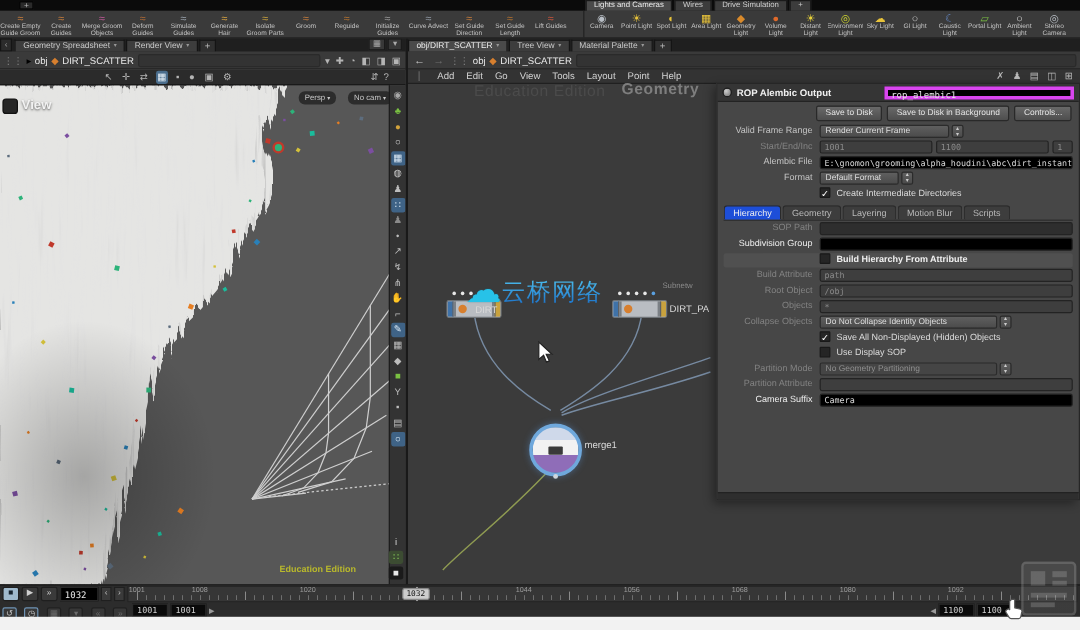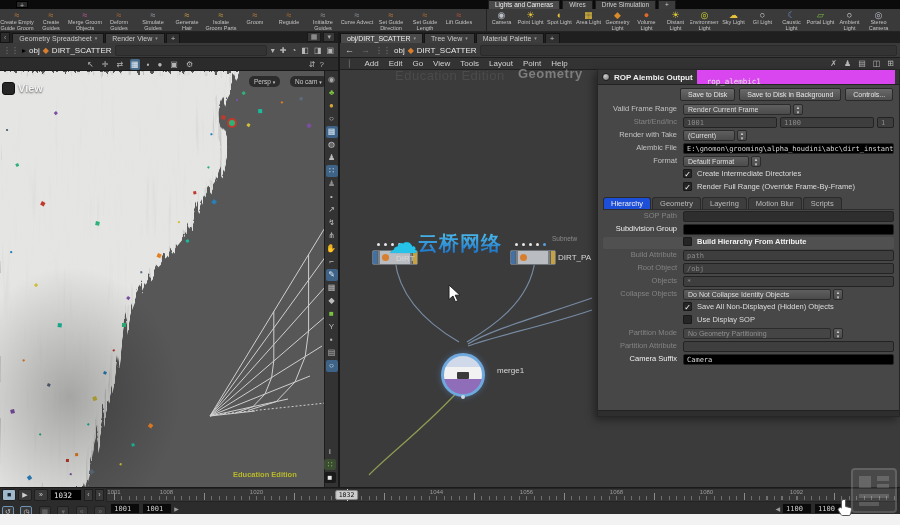--- a/index.html
+++ b/index.html
@@ -86,30 +86,30 @@
   .indots i{width:3px;height:3px;border-radius:50%;background:#e8e8e8;}
   .indots i.blue{background:#5aa0e0;}
   .nodelabel{position:absolute;color:#d8d8d8;font-size:8px;}
   .nodetype{position:absolute;color:#8a8a8a;font-size:6.5px;}
   .mergenode{position:absolute;width:44px;height:44px;border-radius:50%;border:3px solid #6fa8dc;
     background:linear-gradient(to bottom,#cfd9ea 0 28%,#f2f2f2 28% 60%,#8f6db8 60% 100%);box-shadow:0 0 6px rgba(90,150,220,.45);}
   .mergenode .mdot{position:absolute;left:50%;bottom:-5px;width:4px;height:4px;margin-left:-2px;border-radius:50%;background:#cfd6dd;}
   .mergenode .micon{position:absolute;left:13px;top:16px;width:12px;height:7px;background:#3a3a3a;border-radius:1px;}
   .watermark{position:absolute;display:flex;align-items:center;z-index:6;}
   .watermark .cloud{font-size:30px;color:#27c2e8;text-shadow:0 0 1px #0e7da0;line-height:30px;}
-  .watermark .wmtext{font-size:20px;font-weight:bold;background:linear-gradient(180deg,#52c7f2,#1566c2);
+  .watermark .wmtext{font-size:20px;font-weight:normal;background:linear-gradient(180deg,#52c7f2,#1566c2);
     -webkit-background-clip:text;background-clip:text;color:transparent;letter-spacing:1px;}
 
   
   .parampanel{position:absolute;left:597px;top:69px;width:303px;height:348px;background:#474747;border:1px solid #262626;
     box-shadow:-3px 3px 8px rgba(0,0,0,.4);z-index:5;overflow:hidden;}
   .pp-head{height:15px;background:#353535;border-bottom:1px solid #232323;display:flex;align-items:center;gap:4px;padding:0 4px;}
   .pp-head .nodeball{width:8px;height:8px;border-radius:50%;background:radial-gradient(circle at 35% 30%,#cfcfcf,#6f6f6f);border:1px solid #1f1f1f;}
   .pp-head .pptype{color:#f0f0f0;font-size:8px;font-weight:bold;white-space:nowrap;}
-  .pp-head .ppname{flex:1;height:11px;background:#000;border:7px solid #d946ef;color:#e2e2e2;font-size:7.5px;line-height:10px;padding:0 3px;}
+  .pp-head .ppname{flex:1;height:11px;background:#000;border:3px solid #d946ef;color:#e2e2e2;font-size:7.5px;line-height:10px;padding:0 3px;margin-left:40px;}
   .pp-btnrow{display:flex;gap:4px;padding:3px 4px 2px 82px;}
   .ppbtn{background:linear-gradient(#696969,#4e4e4e);border:1px solid #292929;border-radius:2px;color:#e5e5e5;font-size:7px;line-height:9px;padding:1px 7px;white-space:nowrap;}
   .prow{display:flex;height:12px;margin:1px 5px;}
   .plabel{width:74px;text-align:right;margin-right:6px;font-size:7.5px;color:#c3c3c3;white-space:nowrap;flex:0 0 auto;}
   .plabel.dim{color:#838383;}
   .plabel.bright{color:#efefef;}
   .pfield{height:11px;background:#2e2e2e;border:1px solid #232323;border-radius:2px;color:#d8d8d8;font-size:7px;line-height:10px;padding:0 3px;overflow:hidden;white-space:nowrap;}
   .pfield.black{background:#000;}
   .pfield.dimf{background:#3e3e3e;color:#8a8a8a;}
   .grow{flex:1;}
@@ -630,21 +630,21 @@
         <div class="slot"></div>
       <div class="flagR"></div>
     </div>
     <div class="nodetype" style="left:212px;top:177px;">Subnetw</div>
     <div class="nodelabel" style="left:218px;top:195px;">DIRT_PA</div>
 
     <div class="mergenode" style="left:101px;top:295px;">
       <div class="micon"></div>
       <div class="mdot"></div>
     </div>
-    <div class="nodelabel" style="left:157px;top:308px;">merge1</div>
+    <div class="nodelabel" style="left:147px;top:308px;">merge1</div>
 
     <div class="watermark" style="left:48px;top:170px;">
       <span class="cloud">☁</span>
       <span class="wmtext">云桥网络</span>
     </div>
   </div>
 
   <div class="parampanel">
     <div class="pp-head">
       <div class="nodeball"></div>
@@ -662,42 +662,32 @@
       <div class="dropdown" style="width:108px;">Render Current Frame</div>
       <div class="spin">▴<br>▾</div>
     </div>
     <div class="prow">
       <div class="plabel dim">Start/End/Inc</div>
       <div class="pfield dimf mono" style="width:94px;">1001</div>
       <div class="pfield dimf mono" style="width:94px;margin-left:3px;">1100</div>
       <div class="pfield dimf mono grow" style="margin-left:3px;">1</div>
     </div>
     <div class="prow">
-      <div class="plabel">Render with Take</div>
-      <div class="dropdown" style="width:52px;">(Current)</div>
-      <div class="spin">▴<br>▾</div>
-    </div>
-    <div class="prow">
       <div class="plabel">Alembic File</div>
       <div class="pfield black mono grow">E:\gnomon\grooming\alpha_houdini\abc\dirt_instant_geo\dirt_o</div>
     </div>
     <div class="prow">
       <div class="plabel">Format</div>
       <div class="dropdown" style="width:66px;">Default Format</div>
       <div class="spin">▴<br>▾</div>
     </div>
     <div class="prow">
       <div class="plabel"></div>
       <div class="pcheck checked"></div>
       <div class="pchecklabel">Create Intermediate Directories</div>
-    </div>
-    <div class="prow">
-      <div class="plabel"></div>
-      <div class="pcheck checked"></div>
-      <div class="pchecklabel">Render Full Range (Override Frame-By-Frame)</div>
     </div>
 
     <div class="ptabs">
 
         <div class="pptab active">Hierarchy</div>
 
         <div class="pptab">Geometry</div>
 
         <div class="pptab">Layering</div>
 

